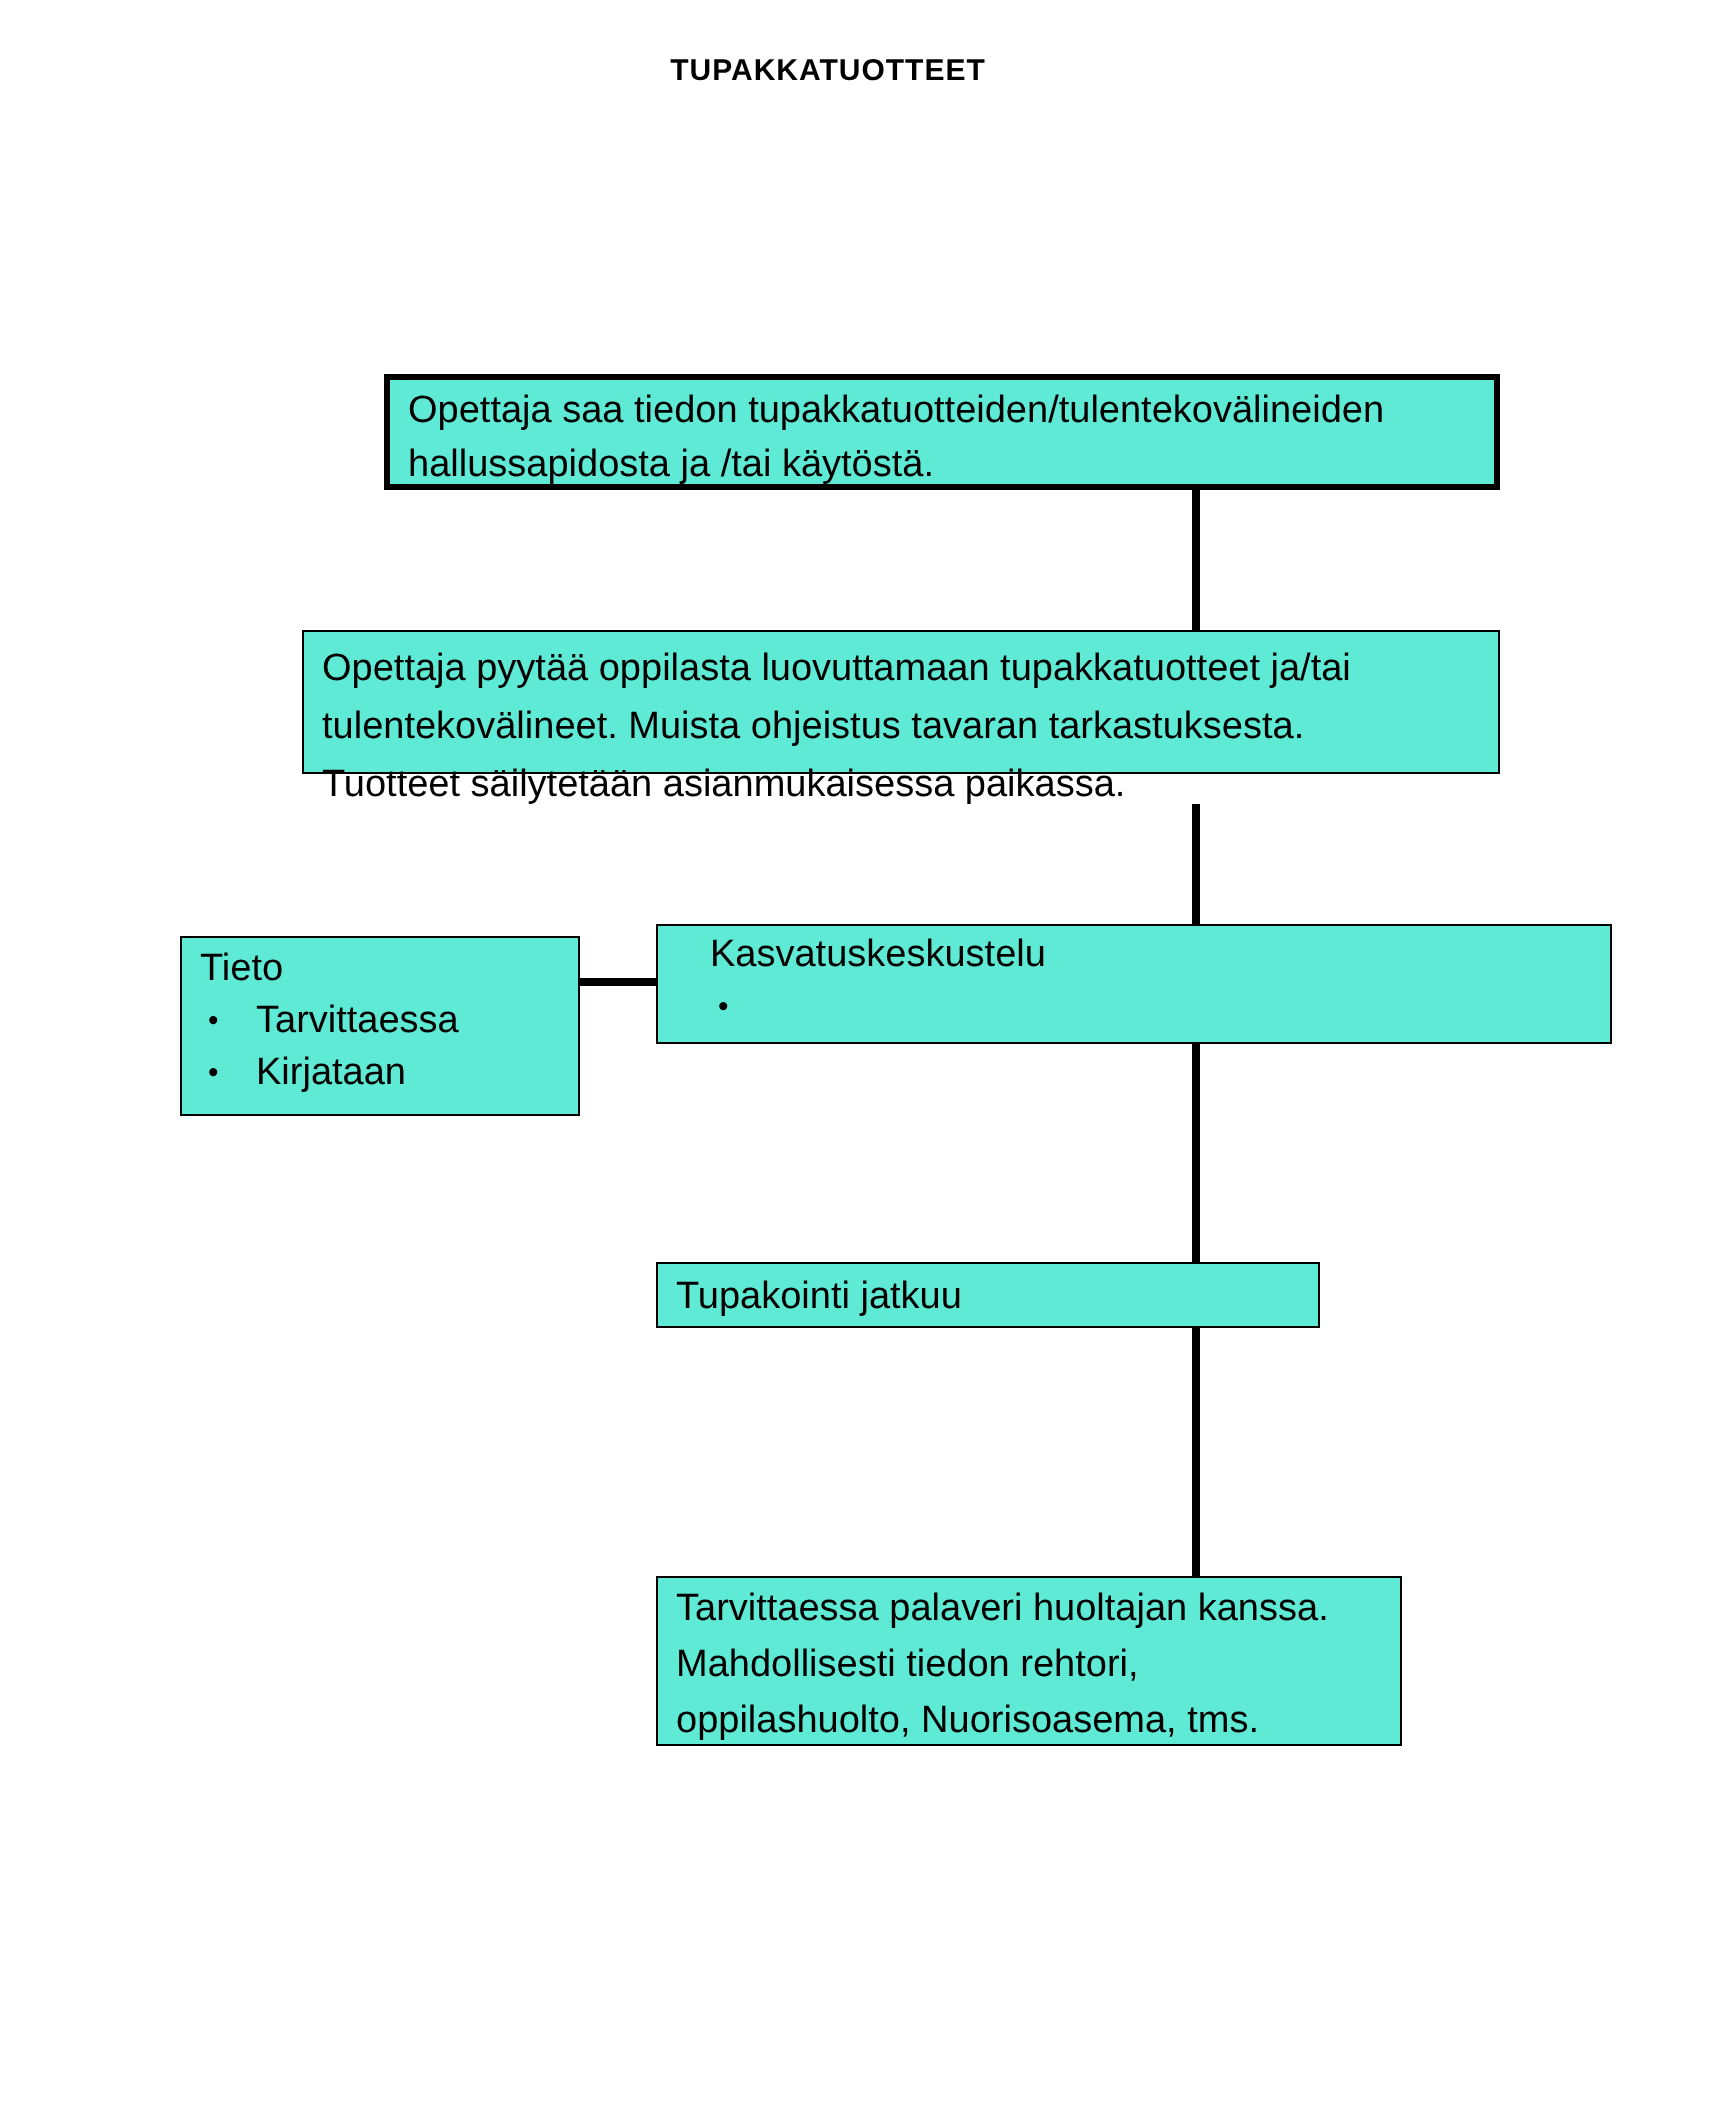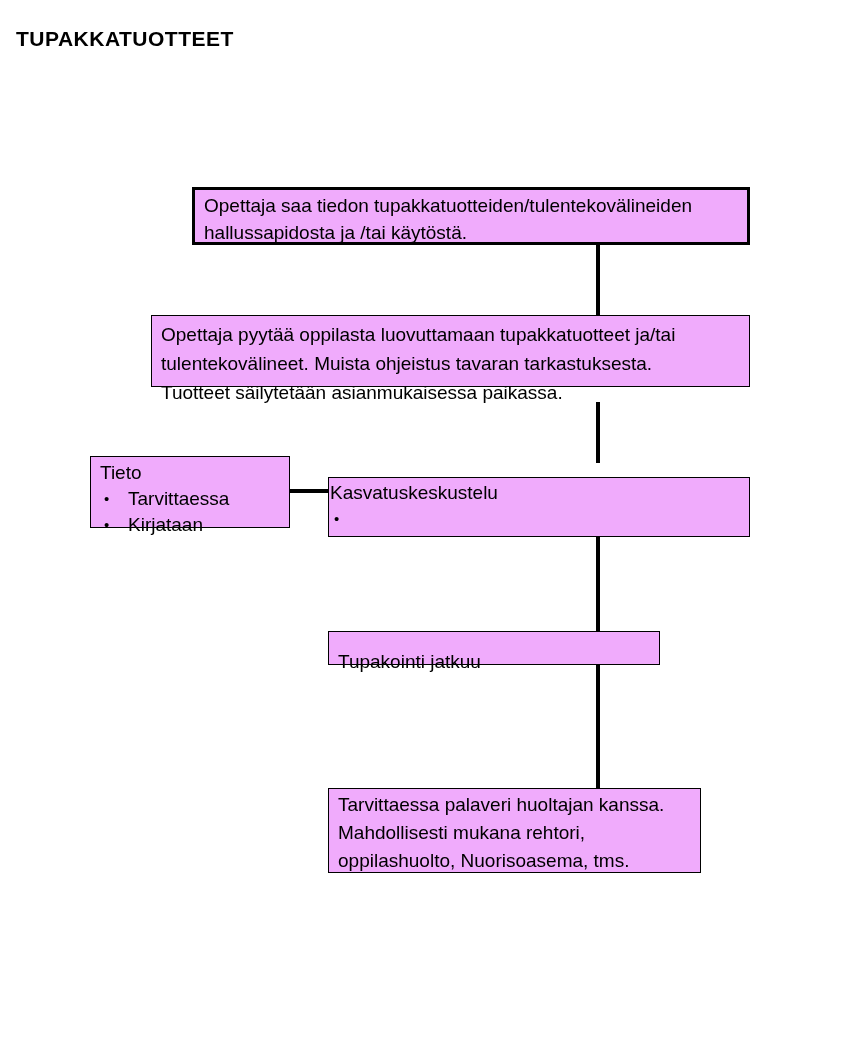--- a/index.html
+++ b/index.html
@@ -11,31 +11,31 @@
     position: relative;
     width: 864px;
     height: 1060px;
     background: #ffffff;
     font-family: "Liberation Sans", sans-serif;
     color: #000000;
     overflow: hidden;
   }
   .title {
     position: absolute;
-    left: 16px;
+    left: 0;
     top: 27px;
     width: 828px;
-    text-align: left;
-    font-size: 21px;
+    text-align: center;
+    font-size: 15px;
     font-weight: bold;
     letter-spacing: 0.5px;
   }
   .node {
     position: absolute;
-    background: #f0abfc;
+    background: #5eead4;
     border: 1px solid #000000;
     box-sizing: border-box;
     font-size: 19px;
     line-height: 27px;
     z-index: 2;
   }
   .node .text {
     white-space: pre-line;
   }
   .thick {
@@ -52,23 +52,23 @@
   }
   .bullet-glyph {
     flex: 0 0 28px;
     padding-left: 4px;
     box-sizing: border-box;
     font-size: 15px;
   }
   
   #box-report    { left: 192px; top: 187px; width: 558px; height: 58px; padding: 2px 9px; }
   #box-request   { left: 151px; top: 315px; width: 599px; height: 72px; padding: 4px 9px; line-height: 29px; }
-  #box-tieto     { left:  90px; top: 456px; width: 200px; height: 72px; padding: 3px 9px; line-height: 26px; }
-  #box-kasvatus  { left: 328px; top: 462px; width: 422px; height: 60px; padding: 2px 1px; line-height: 26px; margin-top: 15px; }
-  #box-jatkuu    { left: 328px; top: 631px; width: 332px; height: 33px; padding: 16px 9px; }
+  #box-tieto     { left:  90px; top: 468px; width: 200px; height: 90px; padding: 3px 9px; line-height: 26px; }
+  #box-kasvatus  { left: 328px; top: 462px; width: 478px; height: 60px; padding: 2px 26px; line-height: 26px; }
+  #box-jatkuu    { left: 328px; top: 631px; width: 332px; height: 33px; padding: 3px 9px; }
   #box-palaveri  { left: 328px; top: 788px; width: 373px; height: 85px; padding: 2px 9px; line-height: 28px; }
   
   #conn-v1 { left: 596px; top: 244px; width: 4px; height: 72px; }
   #conn-v2 { left: 596px; top: 402px; width: 4px; height: 61px; }
   #conn-v3 { left: 596px; top: 521px; width: 4px; height: 111px; }
   #conn-v4 { left: 596px; top: 663px; width: 4px; height: 126px; }
   #conn-h1 { left: 289px; top: 489px; width: 40px; height: 4px; }
 </style>
 </head>
 <body>
@@ -112,17 +112,17 @@
       <span class="bullet-glyph">•</span>
     </div>
   </div>
 
   <div class="node" id="box-jatkuu">
     <div class="text">Tupakointi jatkuu</div>
   </div>
 
   <div class="node" id="box-palaveri">
     <div class="text">Tarvittaessa palaveri huoltajan kanssa.
-Mahdollisesti mukana rehtori,
+Mahdollisesti tiedon rehtori,
 oppilashuolto, Nuorisoasema, tms.</div>
   </div>
 
 </div>
 
 </body></html>

